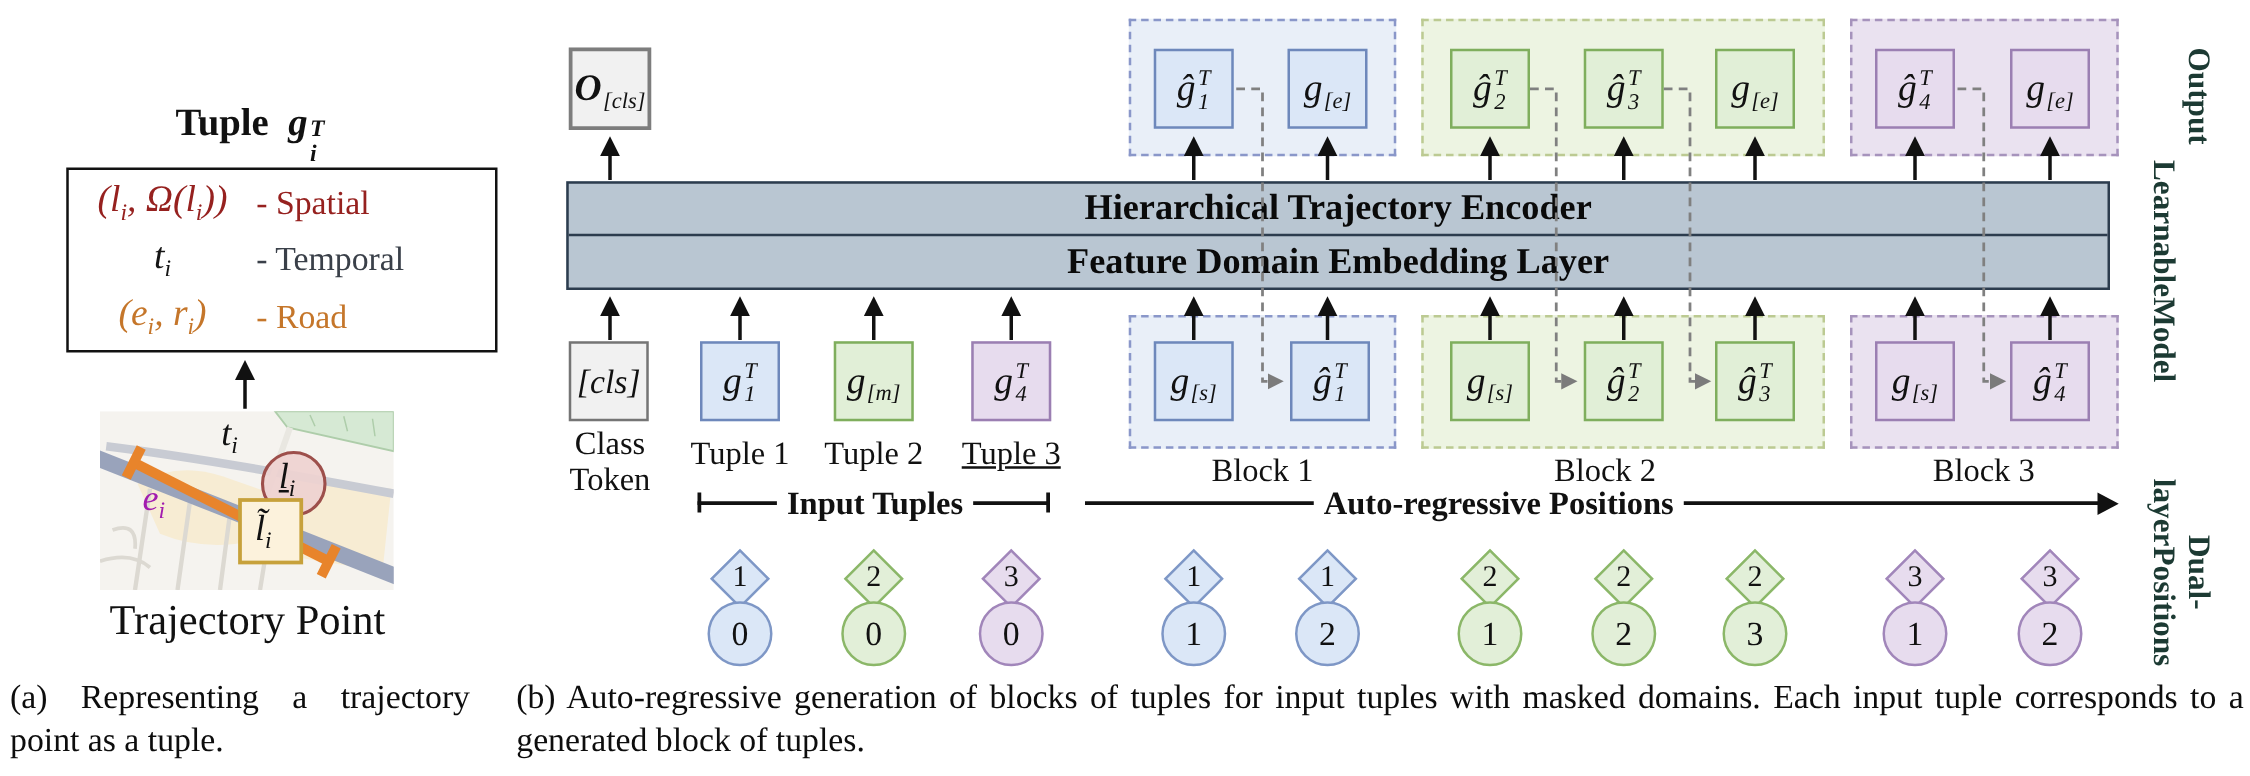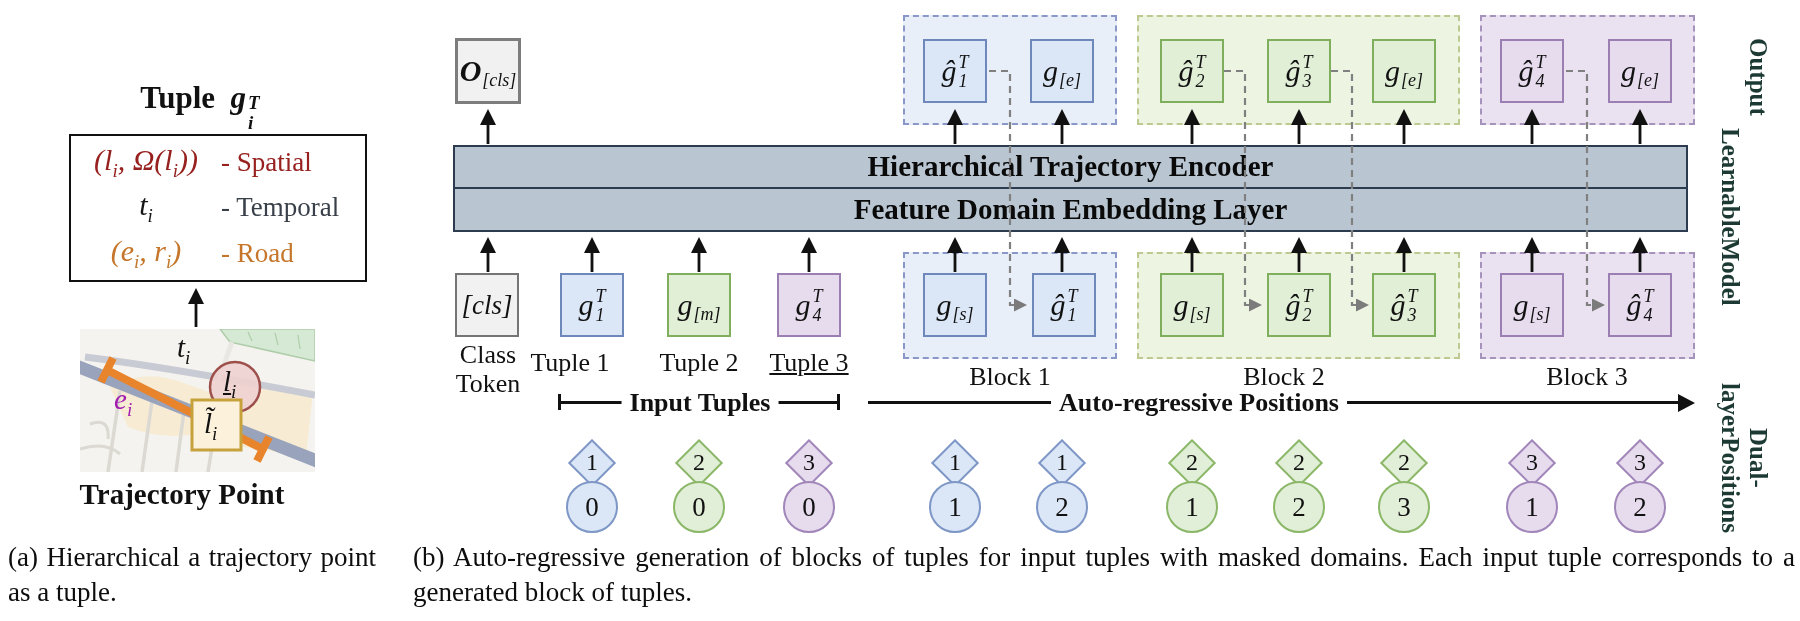--- a/index.html
+++ b/index.html
@@ -44,21 +44,21 @@
   
   .pos-dia{position:absolute;width:34px;height:34px;transform:rotate(45deg);border:2px solid;box-sizing:border-box;z-index:2;}
   .pos-num{position:absolute;width:48px;text-align:center;font-size:24px;z-index:4;}
   .pos-circ{position:absolute;width:52px;height:52px;border-radius:50%;border:2px solid;box-sizing:border-box;
             display:flex;align-items:center;justify-content:center;font-size:27px;z-index:3;}
   .pblue{background:#dbe7f7;border-color:#7e97c6;}
   .pgreen{background:#e2efd8;border-color:#8bb768;}
   .ppurple{background:#e7dcee;border-color:#a186ba;}
 
   
-  .tuplebox{position:absolute;left:69px;top:134px;width:298px;height:148px;border:2.5px solid #111;
+  .tuplebox{position:absolute;left:53px;top:134px;width:345px;height:148px;border:2.5px solid #111;
             box-sizing:border-box;background:#fff;display:grid;grid-template-rows:1fr 1fr 1fr;align-items:center;padding:4px 0;}
   .trow{display:grid;grid-template-columns:150px 1fr;align-items:center;}
   .trow .m{font-style:italic;font-size:30px;text-align:center;}
   .trow .lab{font-size:27px;text-align:left;}
   .trow sub{font-size:19px;}
   .row-spatial{color:#96211f;}
   .row-temporal .m{color:#151515;}
   .row-temporal .lab{color:#3a4049;}
   .row-road{color:#c5762a;}
 
@@ -115,23 +115,23 @@
       <path d="M33,29 L21,53 M189,108 L177,132" stroke="#e8842b" stroke-width="8" fill="none"></path>
       <circle cx="155" cy="58" r="25" fill="#eed2d1" fill-opacity="0.93" stroke="#9d4f4b" stroke-width="2.5"></circle>
       <rect x="112" y="71" width="49" height="50" fill="#fcf2dc" stroke="#c7a13b" stroke-width="3"></rect>
     </svg>
     <div class="maplbl" style="left:97px;top:2px;color:#111;"><span>t</span><sub>i</sub></div>
     <div class="maplbl" style="left:34px;top:54px;color:#a21caf;"><span>e</span><sub>i</sub></div>
     <div class="maplbl" style="left:143px;top:36px;color:#111;text-decoration:underline;"><span>l</span><sub>i</sub></div>
     <div class="maplbl" style="left:124px;top:78px;color:#111;"><span>l̃</span><sub>i</sub></div>
   </div>
 
-  <div class="lbl" style="left:62px;top:478px;width:240px;font-weight:bold;font-size:29px;">Trajectory Point</div>
-
-  <div class="caption" style="left:8px;top:540px;width:368px;">(a) Hierarchical a trajectory point as a tuple.</div>
+  <div class="lbl" style="left:78px;top:478px;width:240px;font-weight:normal;font-size:34px;">Trajectory Point</div>
+
+  <div class="caption" style="left:8px;top:540px;width:368px;">(a) Representing a trajectory point as a tuple.</div>
 
   <div class="tok ocls" style="left:455px;top:38px;width:66px;height:66px;">
     <span>O</span>
       <span class="bsub" style="font-weight:normal;">[cls]</span>
   </div>
 
   <div class="encoder">
     <div class="enc-row first">Hierarchical Trajectory Encoder</div>
     <div class="enc-row">Feature Domain Embedding Layer</div>
   </div>
@@ -245,21 +245,21 @@
       <span class="stack">
         <span>T</span>
         <span>4</span>
       </span>
     </div>
 
   <div class="lbl lbl2" style="left:432px;top:340px;width:112px;">
     <div>Class</div>
     <div>Token</div>
   </div>
-  <div class="lbl" style="left:515px;top:348px;width:110px;text-align:center;">Tuple 1</div>
+  <div class="lbl" style="left:537px;top:348px;width:110px;text-align:center;">Tuple 1</div>
   <div class="lbl" style="left:644px;top:348px;width:110px;">Tuple 2</div>
   <div class="lbl" style="left:754px;top:348px;width:110px;text-decoration:underline;">Tuple 3</div>
   <div class="lbl" style="left:950px;top:362px;width:120px;">Block 1</div>
   <div class="lbl" style="left:1224px;top:362px;width:120px;">Block 2</div>
   <div class="lbl" style="left:1527px;top:362px;width:120px;">Block 3</div>
 
   <div>
     <div class="tick" style="left:558px;top:394px;"></div>
     <div class="hline" style="left:558px;top:401px;width:282px;"></div>
     <div class="tick" style="left:837px;top:394px;"></div>

